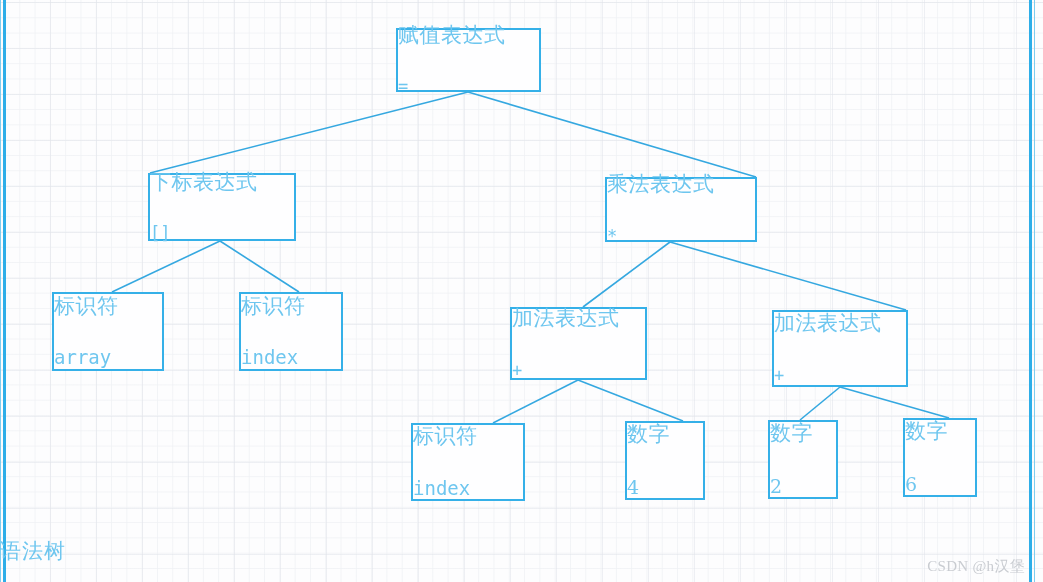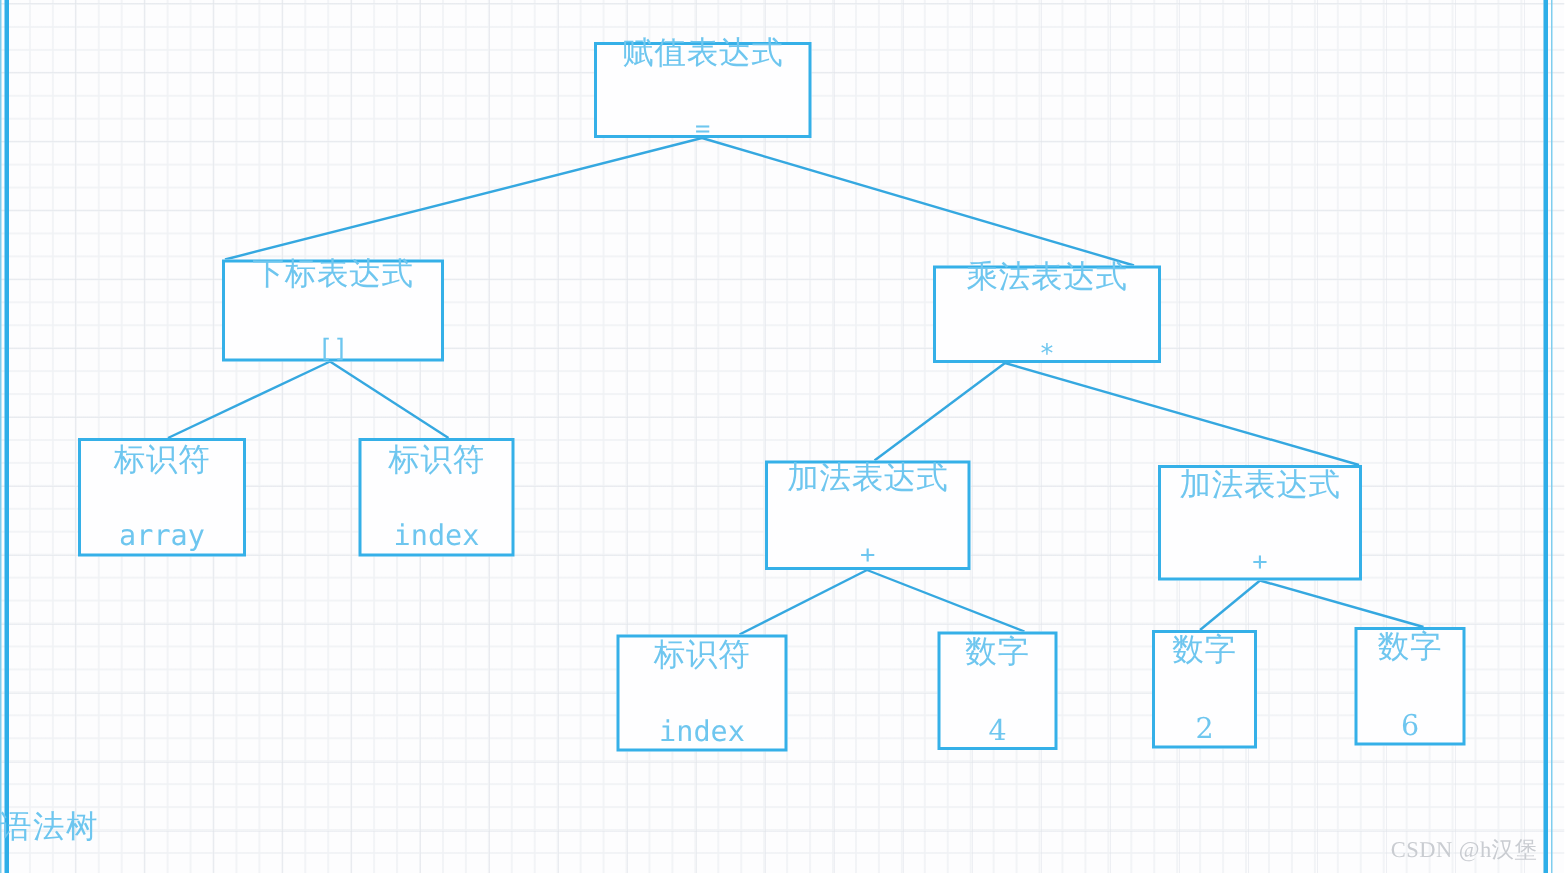--- a/index.html
+++ b/index.html
@@ -60,21 +60,21 @@
     width: 1043px;
     height: 582px;
   }
 
   .node {
     position: absolute;
     border: 2px solid #35b0e8;
     background: #fefeff;
     display: flex;
     flex-direction: column;
-    align-items: center;
+    align-items: flex-start;
     justify-content: center;
     color: #63c2ee;
     line-height: 1.12;
     gap: 23px;
   }
   .node .cn {
     font-family: "DejaVu Sans", "Liberation Sans", sans-serif;
     font-size: 21px;
     letter-spacing: 0.5px;
     color: #6ec6ef;
@@ -143,21 +143,21 @@
 
   <div id="nodes-layer">
       <div class="node" style="left: 396px; top: 28px; width: 145px; height: 64px;">
         <div class="cn">赋值表达式</div>
         <div class="op">=</div>
       </div>
       <div class="node" style="left: 148px; top: 173px; width: 148px; height: 68px;">
         <div class="cn">下标表达式</div>
         <div class="op">[]</div>
       </div>
-      <div class="node" style="left: 605px; top: 177px; width: 152px; height: 65px; margin-left: 17px;">
+      <div class="node" style="left: 605px; top: 177px; width: 152px; height: 65px;">
         <div class="cn">乘法表达式</div>
         <div class="op">*</div>
       </div>
       <div class="node leaf" style="left: 52px; top: 292px; width: 112px; height: 79px;">
         <div class="cn">标识符</div>
         <div class="op">array</div>
       </div>
       <div class="node leaf" style="left: 239px; top: 292px; width: 104px; height: 79px;">
         <div class="cn">标识符</div>
         <div class="op">index</div>

